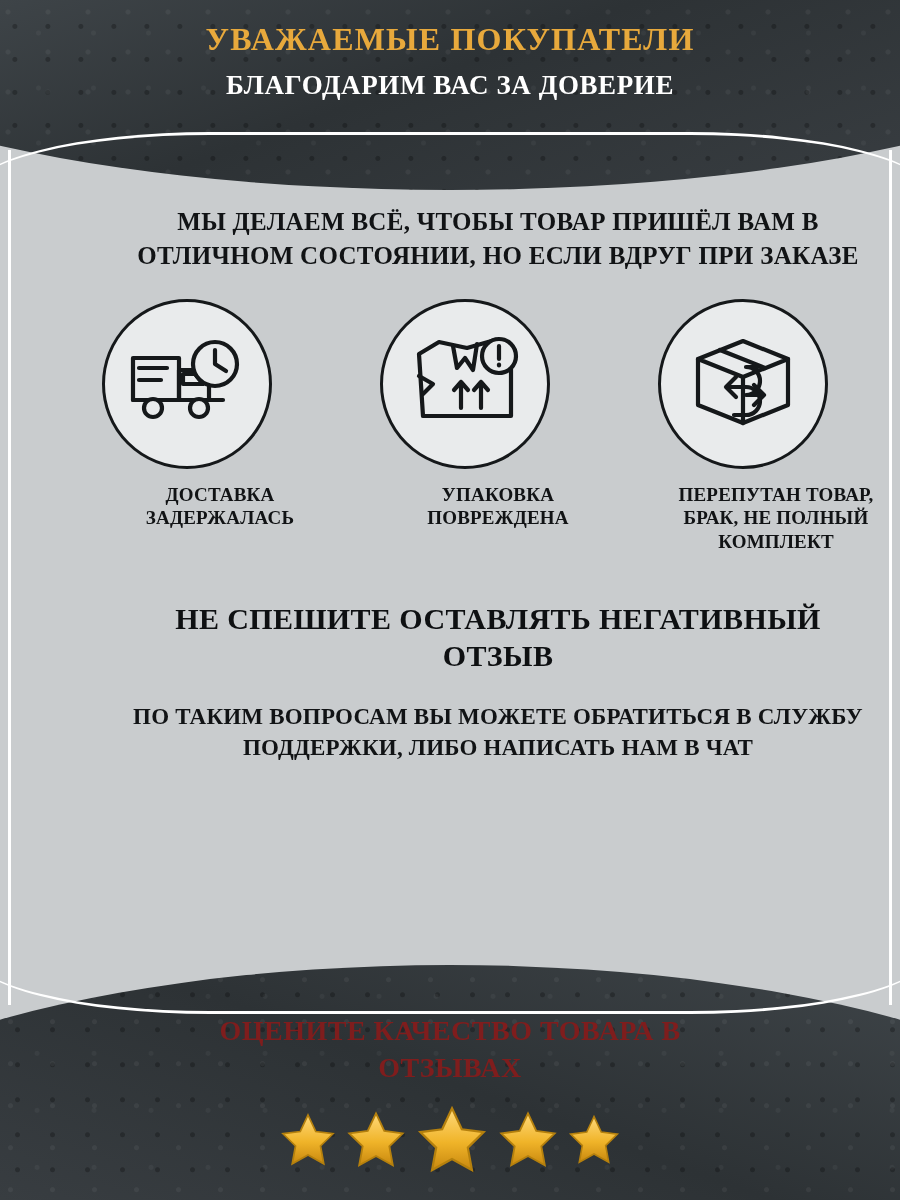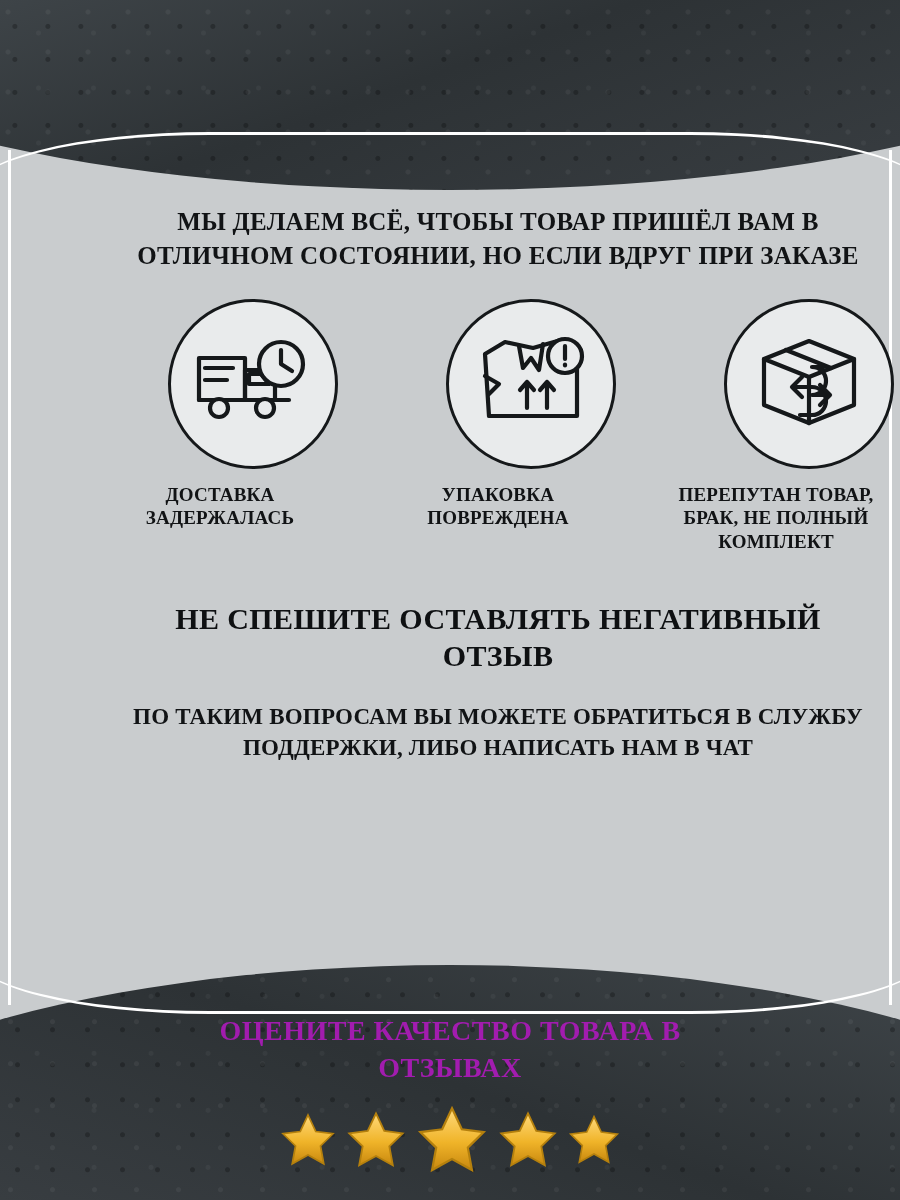--- a/index.html
+++ b/index.html
@@ -134,21 +134,21 @@
     display: flex;
     justify-content: center;
     align-items: flex-start;
     gap: 42px;
     margin-top: 26px;
   }
   .icon-col {
     width: 236px;
     display: flex;
     flex-direction: column;
-    align-items: flex-end;
+    align-items: flex-start;
   }
   .circle {
     width: 164px;
     height: 164px;
     border-radius: 50%;
     border: 3px solid #15181a;
     background: #e9ebec;
     display: flex;
     align-items: center;
     justify-content: center;
@@ -195,21 +195,21 @@
     position: absolute;
     left: 0;
     bottom: 22px;
     width: 900px;
     text-align: center;
     z-index: 5;
   }
   .footer-title {
     font-size: 28px;
     font-weight: bold;
-    color: #a21caf;
+    color: #7f1d1d;
     text-transform: uppercase;
     line-height: 1.3;
     letter-spacing: 0.5px;
     max-width: 540px;
     margin: 0 auto;
   }
   .stars {
     margin-top: 16px;
     display: flex;
     justify-content: center;
@@ -231,20 +231,24 @@
 <div class="page">
 
   <div class="dark-top"></div>
   <div class="dark-bottom"></div>
 
   <div class="hairline-top"></div>
   <div class="hairline-bottom"></div>
   <div class="vline left"></div>
   <div class="vline right"></div>
 
+  <div class="header">
+    <div class="header-title">Уважаемые покупатели</div>
+    <div class="header-sub">Благодарим вас за доверие</div>
+  </div>
 
   <div class="mid">
 
     <div class="lead">Мы делаем всё, чтобы товар пришёл вам в отличном состоянии, но если вдруг при заказе</div>
 
     <div class="icons">
 
       <div class="icon-col">
         <div class="circle">
           <span>

